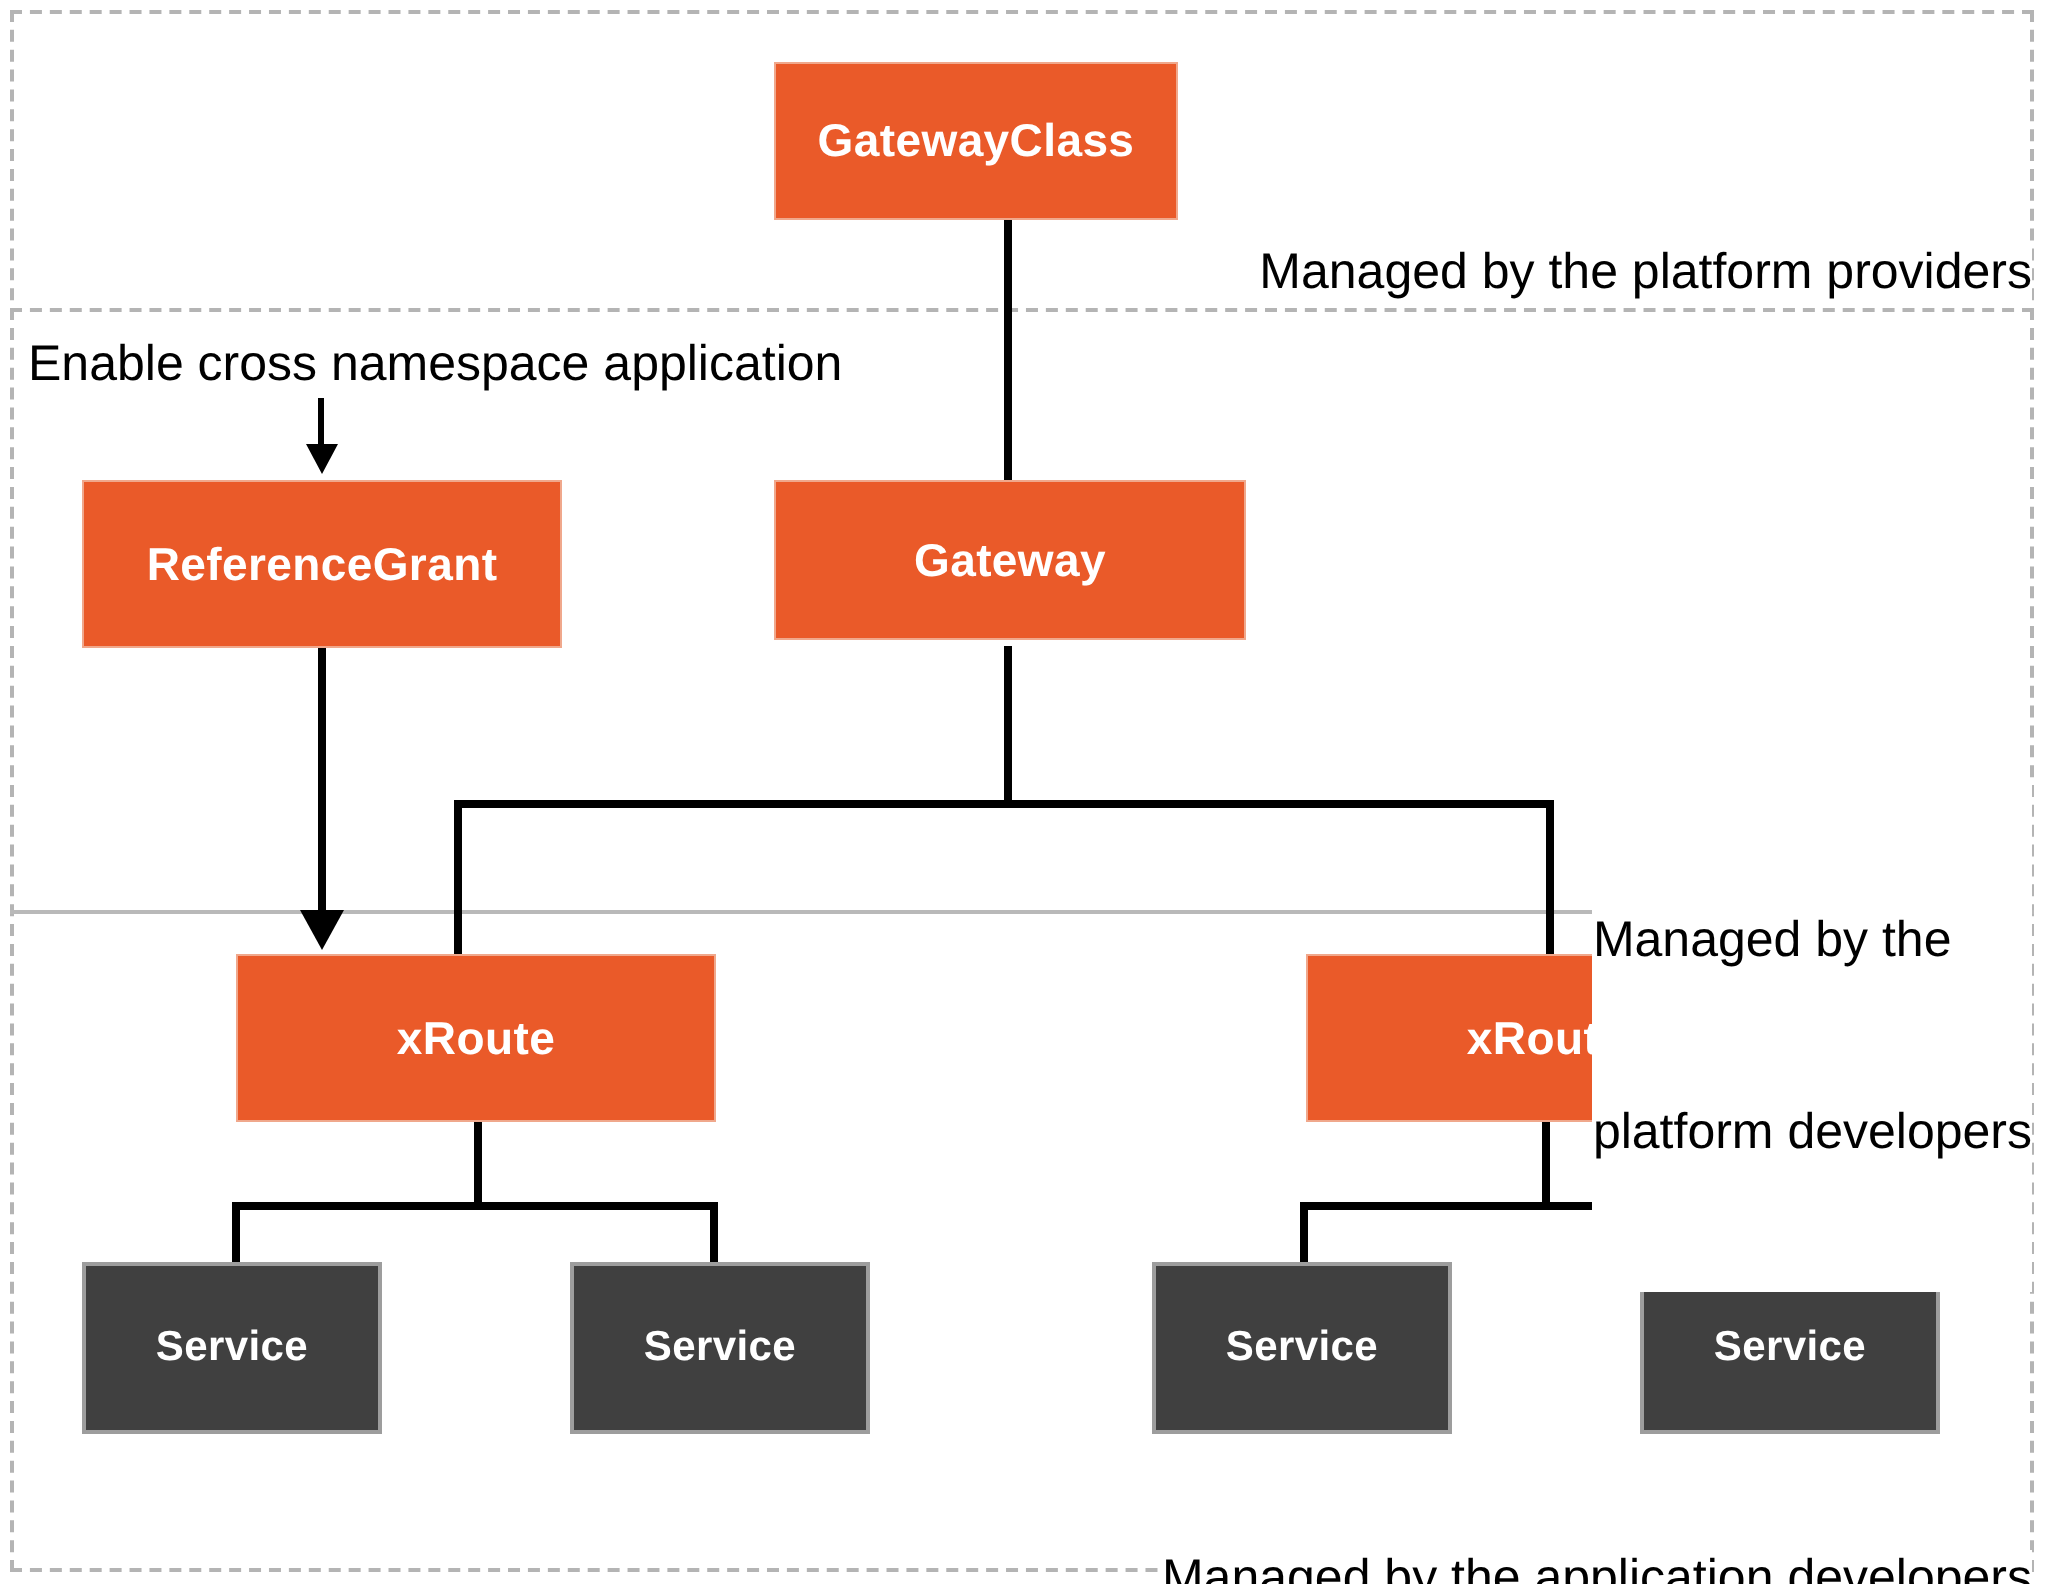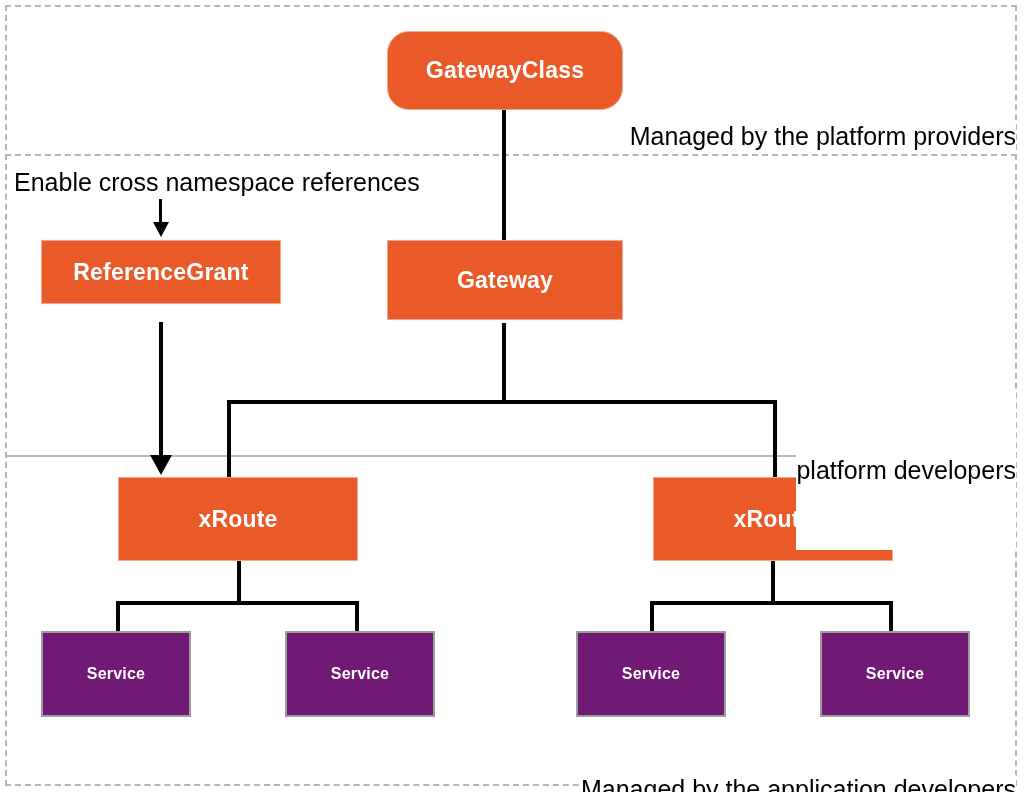--- a/index.html
+++ b/index.html
@@ -57,23 +57,23 @@
     font-weight: bold;
     letter-spacing: 0.2px;
     z-index: 5;
   }
   .node.orange {
     background: #ea5a29;
     border: 1px solid #f0a88c;
     font-size: 23px;
   }
   .node.dark {
-    background: #701a75;
+    background: #404040;
     border: 2px solid #9d9d9d;
-    font-size: 16px;
+    font-size: 21px;
   }
 
   
   .line-v {
     position: absolute;
     width: 4px;
     background: #000000;
     z-index: 2;
   }
   .line-h {
@@ -157,25 +157,25 @@
   <div class="line-h" style="left:650px; top:601px; width:243px;"></div>
   <div class="line-v" style="left:650px; top:601px; height:33px;"></div>
   <div class="line-v" style="left:889px; top:601px; height:33px;"></div>
 
   <div class="arrow-shaft" style="left:159px; top:322px; height:135px;"></div>
   <div class="arrow-head" style="left:150px; top:455px;"></div>
 
   <div class="arrow-shaft-small" style="left:159px; top:199px; height:27px;"></div>
   <div class="arrow-head-small" style="left:153px; top:222px;"></div>
 
-  <div class="node orange" style="left:387px; top:31px; width:236px; height:79px;border-radius:22px;">
+  <div class="node orange" style="left:387px; top:31px; width:202px; height:79px;">
     <span>GatewayClass</span>
   </div>
 
-  <div class="node orange" style="left:41px; top:240px; width:240px; height:64px;">
+  <div class="node orange" style="left:41px; top:240px; width:240px; height:84px;">
     <span>ReferenceGrant</span>
   </div>
 
   <div class="node orange" style="left:387px; top:240px; width:236px; height:80px;">
     <span>Gateway</span>
   </div>
 
   <div class="node orange" style="left:118px; top:477px; width:240px; height:84px;">
     <span>xRoute</span>
   </div>
@@ -193,23 +193,24 @@
   </div>
 
   <div class="node dark" style="left:576px; top:631px; width:150px; height:86px;">
     <span>Service</span>
   </div>
 
   <div class="node dark" style="left:820px; top:631px; width:150px; height:86px;">
     <span>Service</span>
   </div>
 
-  <div class="caption" style="left:14px; top:168px;">Enable cross namespace references</div>
+  <div class="caption" style="left:14px; top:168px;">Enable cross namespace application</div>
 
   <div class="caption right" style="right:8px; top:122px;">Managed by the platform providers</div>
 
   <div class="caption right two-line" style="right:8px; top:390px;">
+    <div>Managed by the</div>
     <div>platform developers</div>
   </div>
 
   <div class="caption right" style="right:8px; top:775px;">Managed by the application developers</div>
 
 </div>
 
 </body></html>

